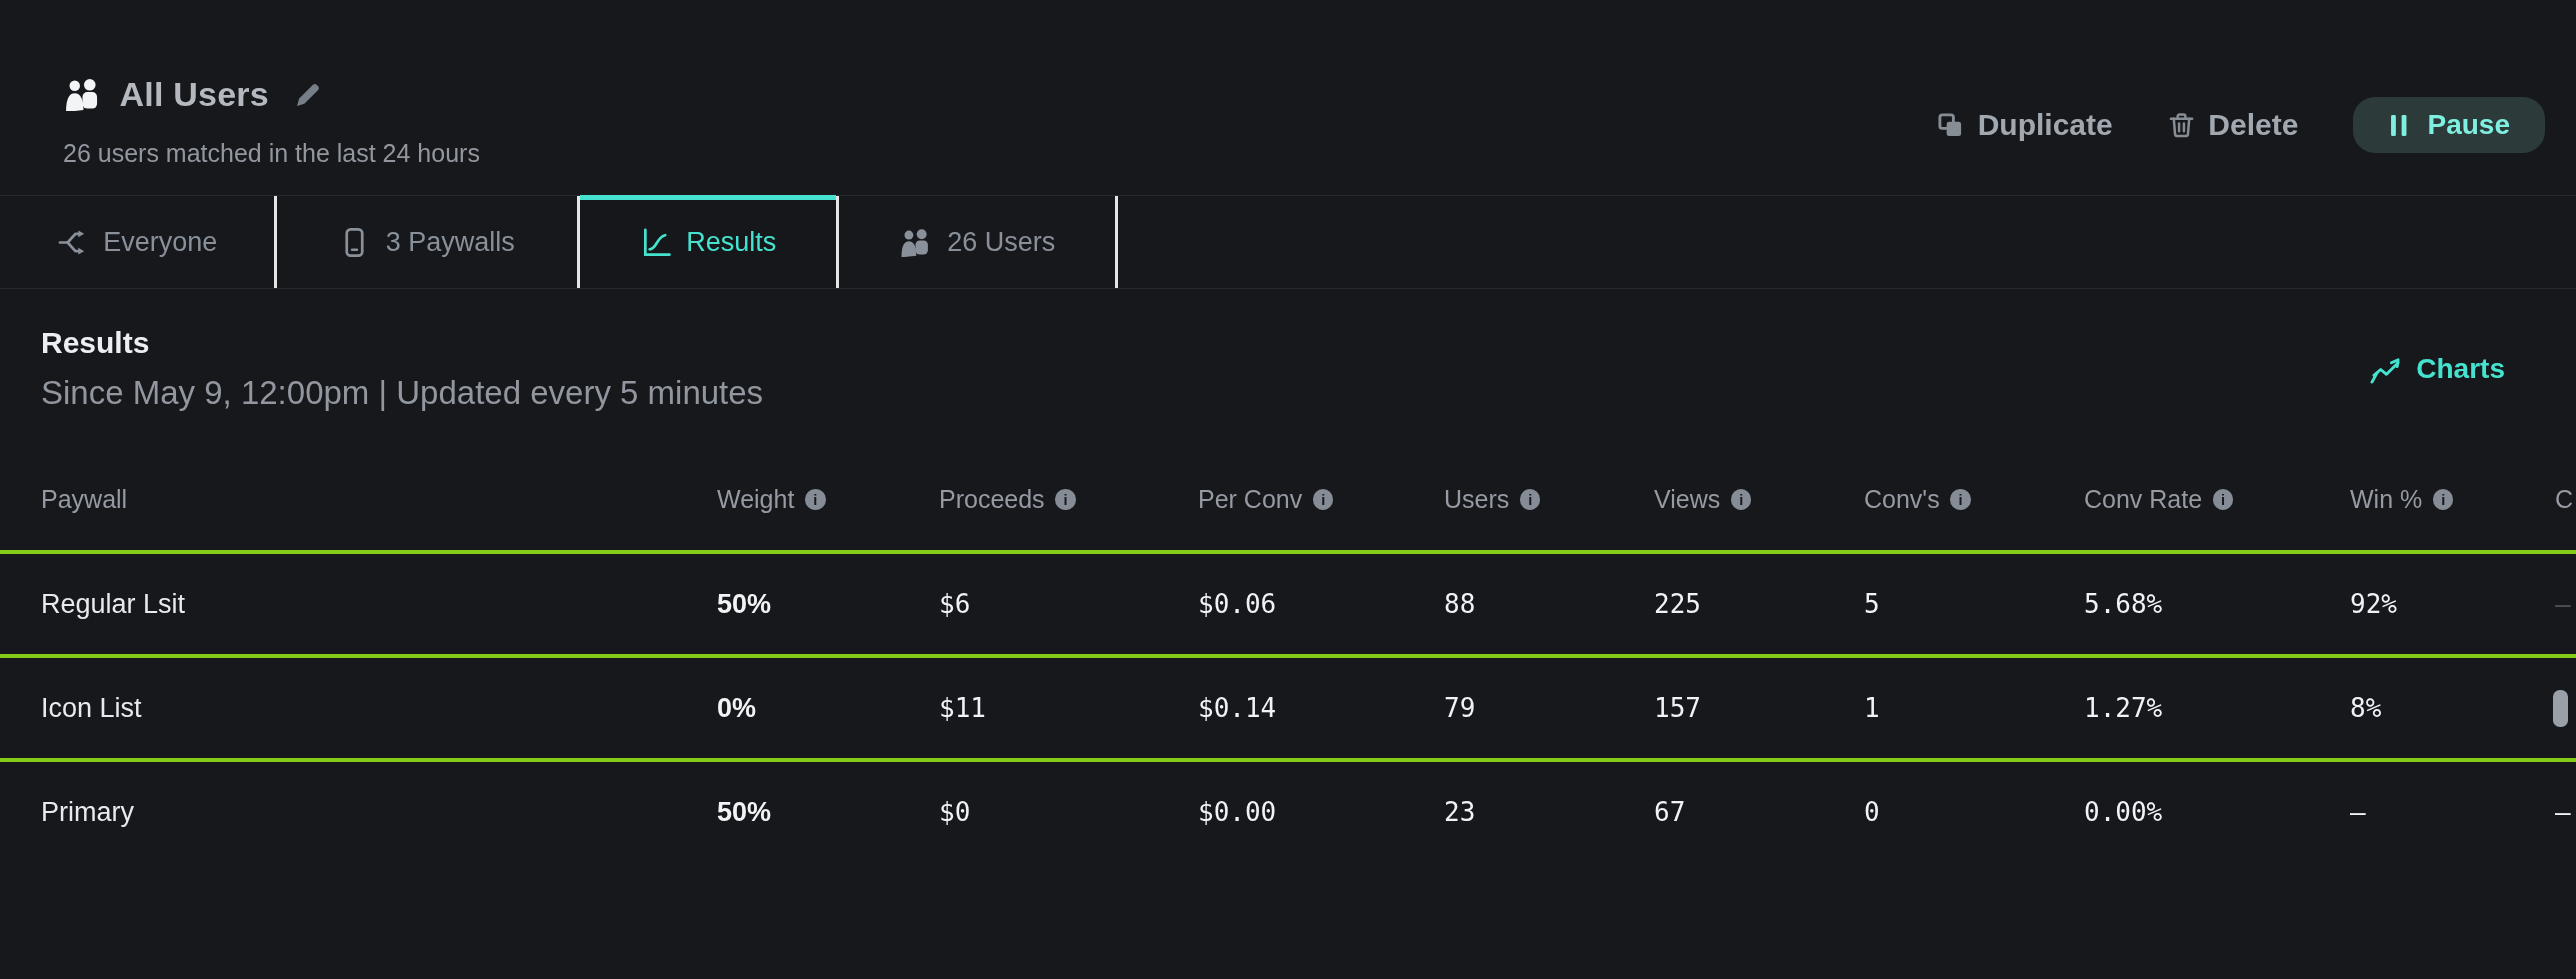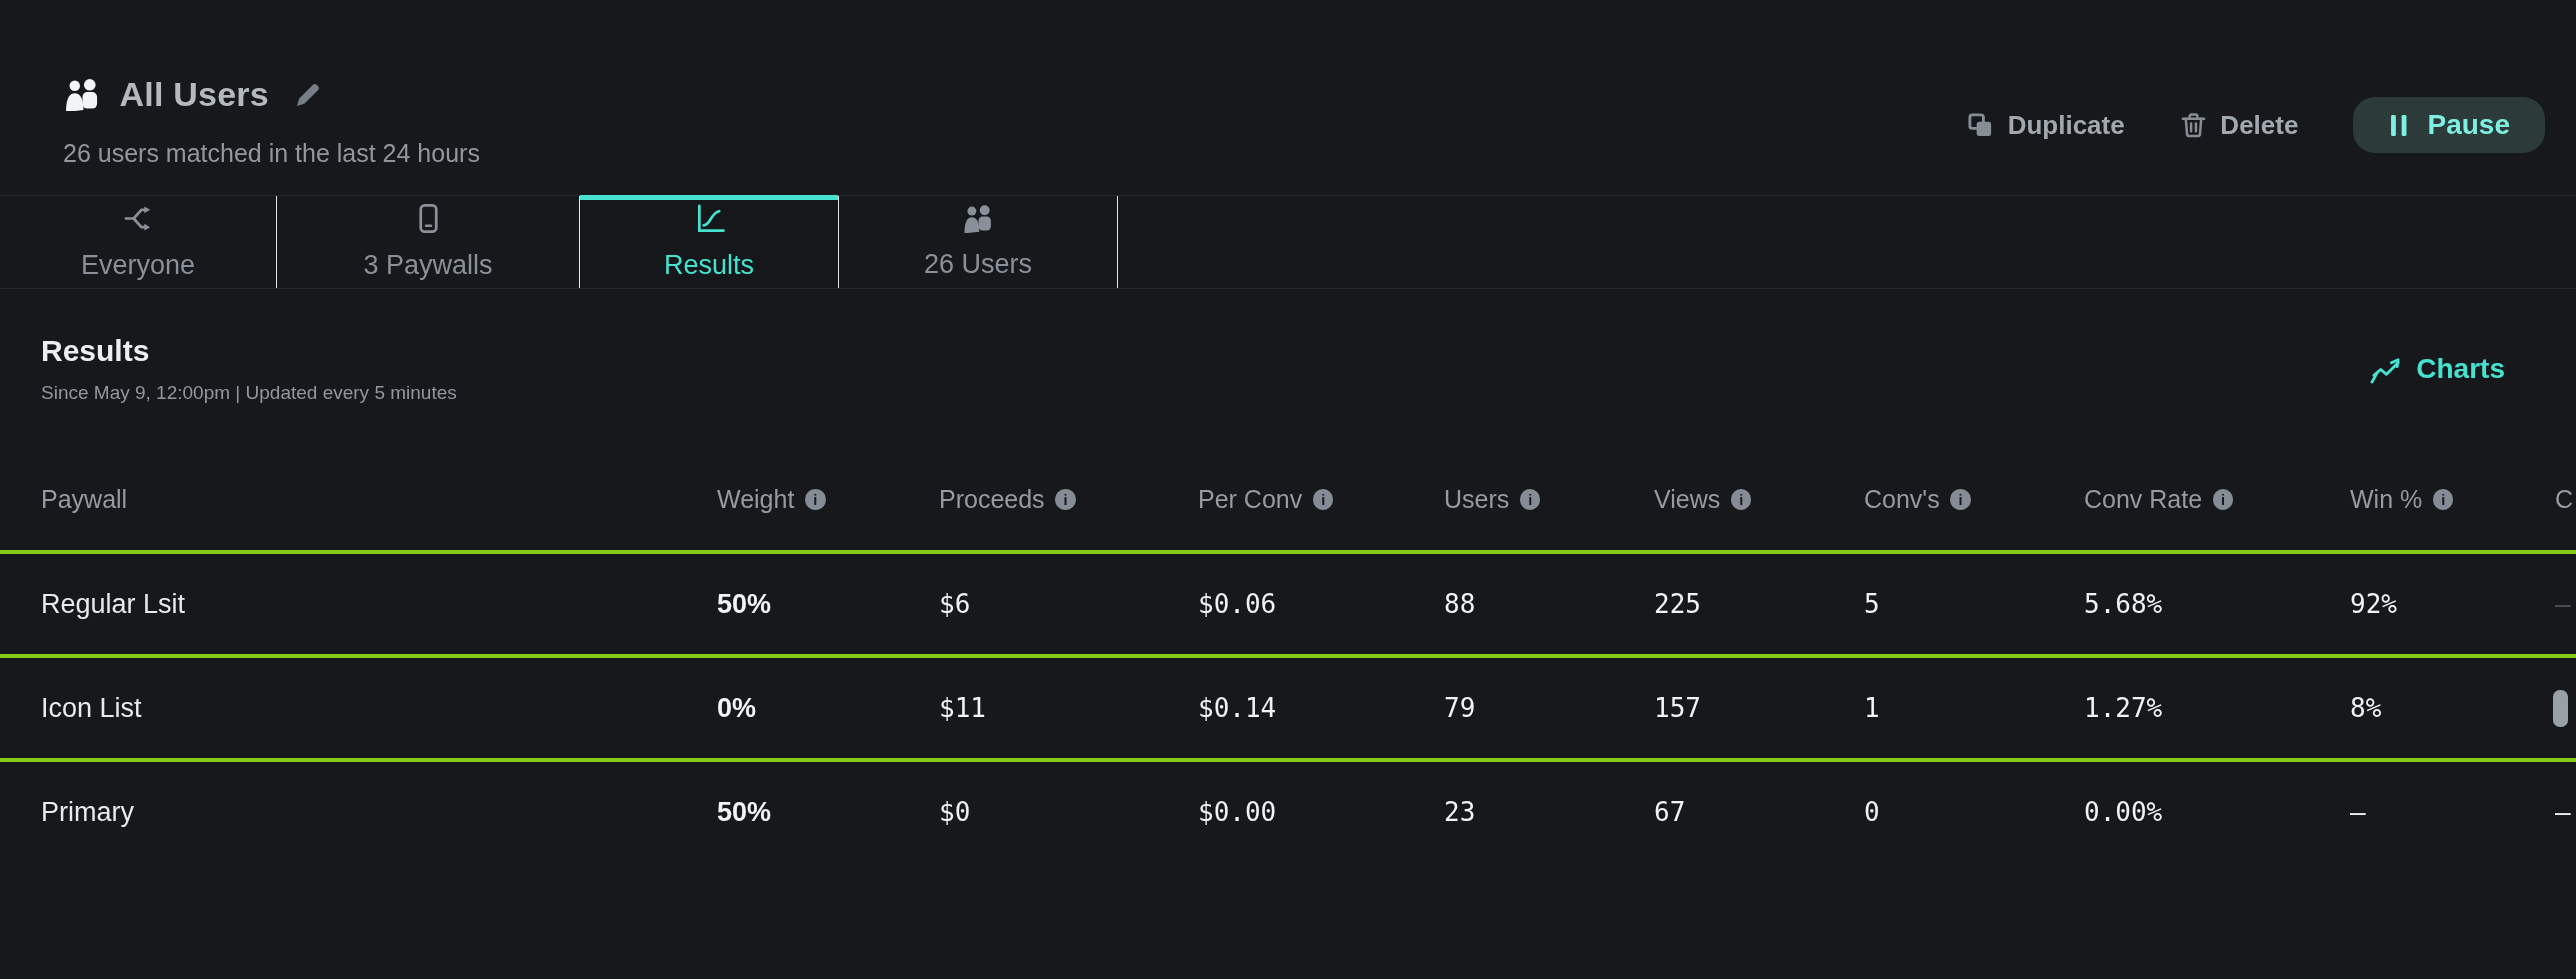--- a/index.html
+++ b/index.html
@@ -15,40 +15,40 @@
   
   .topbar { height:195px; display:flex; justify-content:space-between; padding:0 31px 0 63px;align-items:center; }
   .title-block { padding-top:45px; }
   .title-row { display:flex; align-items:center; gap:17.6px; height:45px; }
   .title-row h1 { font-size:34px; font-weight:600; color:#b4b9c0; letter-spacing:0.2px; }
   .edit-btn { background:none; border:none; cursor:pointer; margin-left:5.9px; padding:0; }
   .subtitle { margin-top:21.5px; font-size:25px; color:#92979f; }
 
   .actions { display:flex; align-items:center; gap:55px; margin-top:55px; height:64px; }
   .text-btn { display:flex; align-items:center; gap:13.7px; background:none; border:none;
-              font-family:inherit; font-size:26px; font-weight:600; color:#a2a8b0; cursor:pointer; }
+              font-family:inherit; font-size:30px; font-weight:600; color:#a2a8b0; cursor:pointer; }
   .pause-btn { display:flex; align-items:center; gap:17.6px; height:56px; padding:0 35px;
                background:var(--pause-bg,#2c3b39); color:var(--pause-text,#7fefe1);
                border:none; border-radius:22px; font-family:inherit;
                font-size:28px; font-weight:700; cursor:pointer; }
 
   
   .tabbar { height:94px; display:flex; border-top:1px solid #25282d; border-bottom:1px solid #25282d; }
   .tab { position:relative; display:flex; align-items:center; justify-content:center; gap:15.6px;
-         border-right:1px solid #e5e5e5; color:#8a9099; font-size:27px; font-weight:500; cursor:pointer;flex-direction:column; }
+         border-right:3px solid #e5e5e5; color:#8a9099; font-size:27px; font-weight:500; cursor:pointer; }
   .tab.active { color:var(--accent,#45e3cf); background:#15171b; }
   .tab.active::before { content:''; position:absolute; top:-1px; left:0; right:0; height:4.9px;
                         background:var(--accent,#45e3cf); }
   .tab-fill { flex:1; }
 
   
   .results-head { height:160px; display:flex; align-items:center; justify-content:space-between;
                   padding:0 71px 0 41px; }
   .results-head h2 { font-size:30px; font-weight:600; color:#eceef1; }
-  .results-sub { margin-top:13.7px; font-size:19px; color:#92979f; }
+  .results-sub { margin-top:13.7px; font-size:33px; color:#92979f; }
   .charts-link { display:flex; align-items:center; gap:13.7px; background:none; border:none;
                  color:var(--accent,#45e3cf); font-family:inherit; font-size:28px; font-weight:700; cursor:pointer; }
 
   
   .grid { display:grid; align-items:center; padding-left:41px;
           grid-template-columns:676px 222px 259px 246px 210px 210px 220px 266px 205px minmax(0,1fr); }
   .thead { height:101px; font-size:25px; color:#959aa3; }
   .th { display:flex; align-items:center; gap:10.7px; white-space:nowrap; }
   .info { width:20.5px; height:20.5px; border-radius:50%; background:#868c95; color:#17191d;
           font-size:14.6px; font-weight:700; display:inline-flex; align-items:center;

